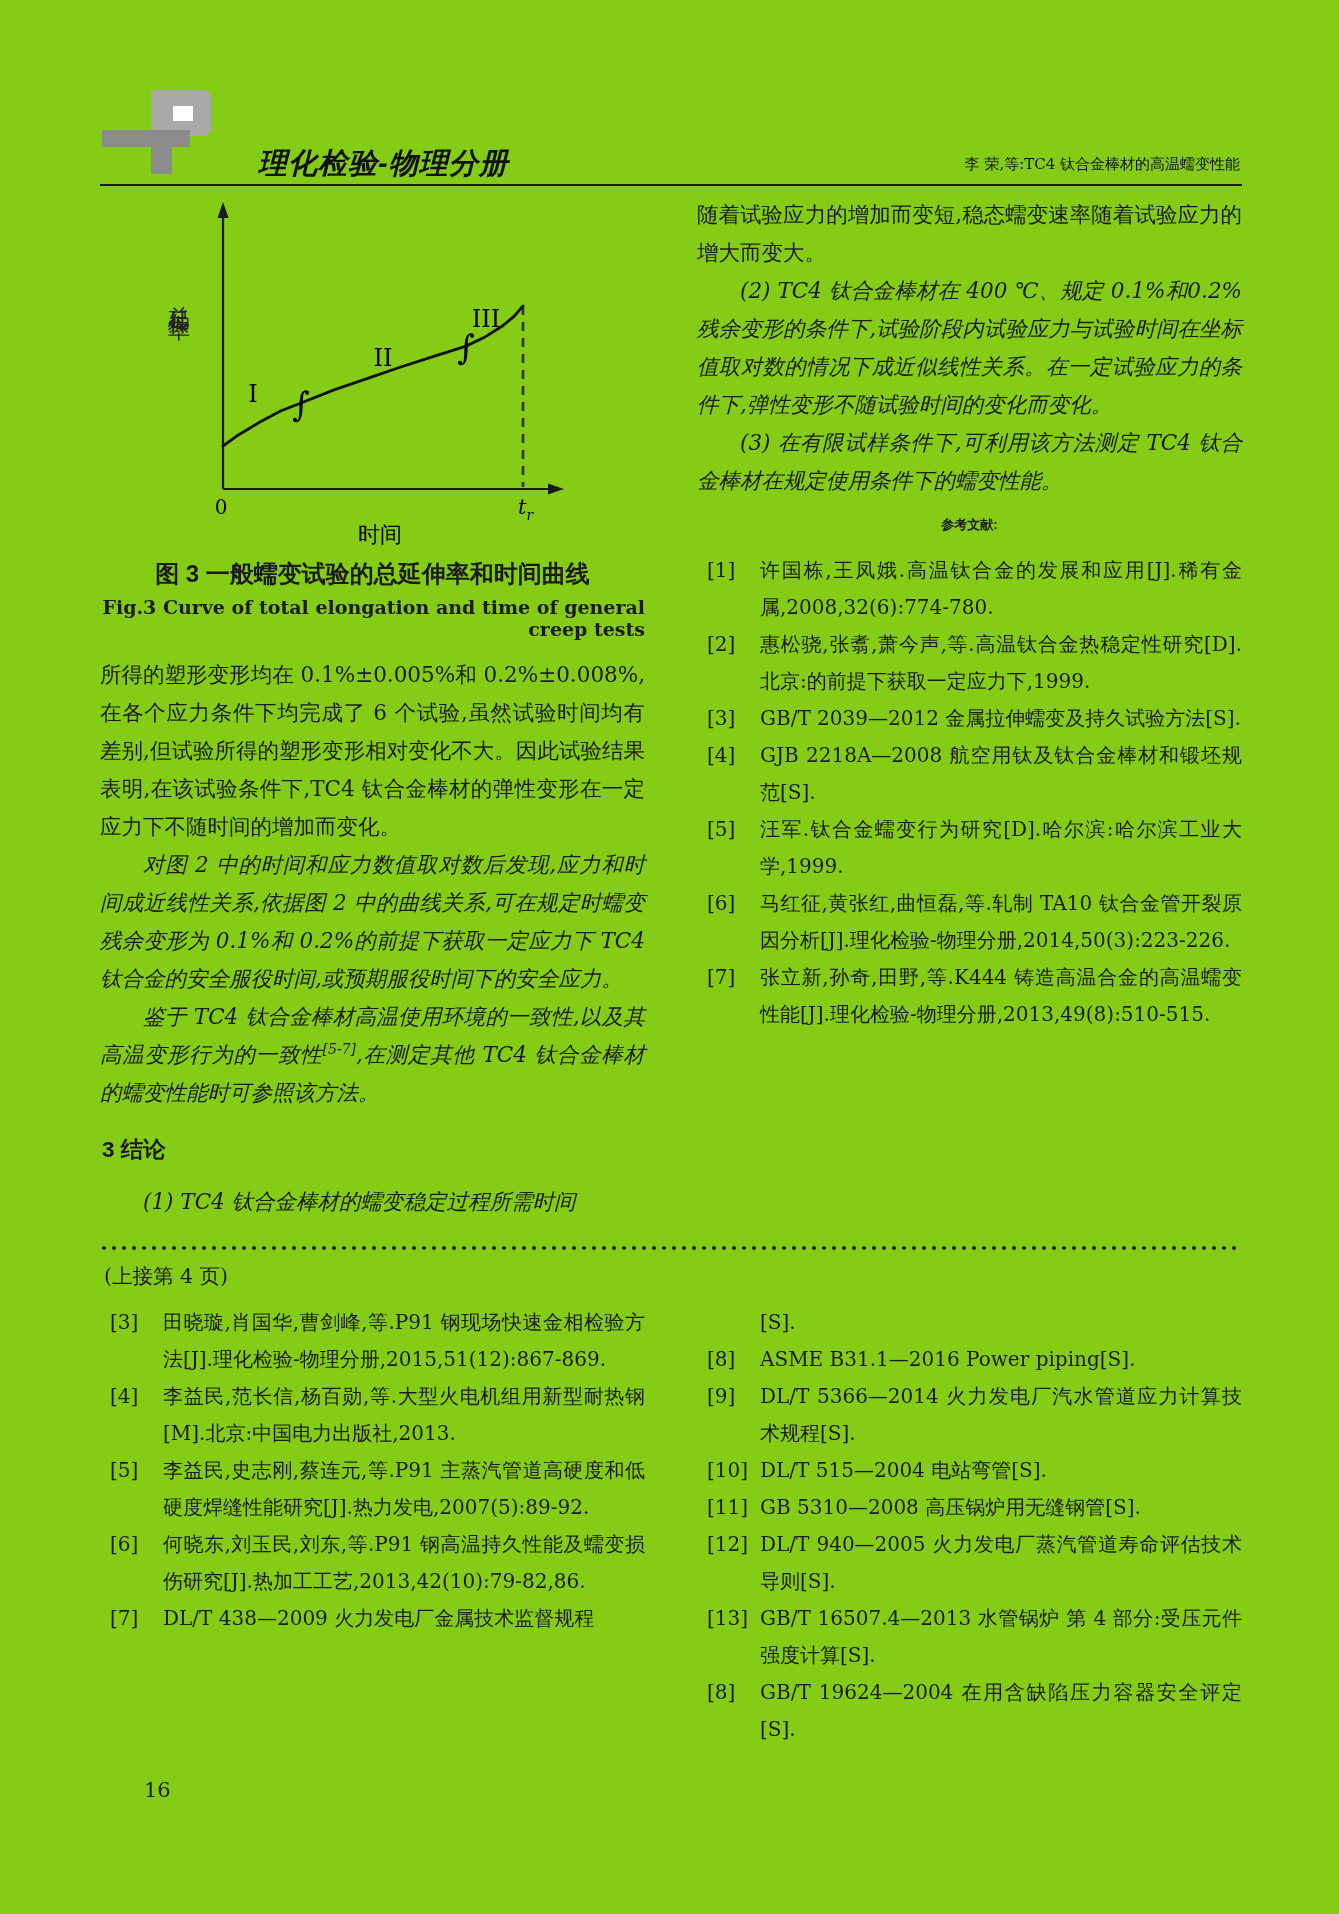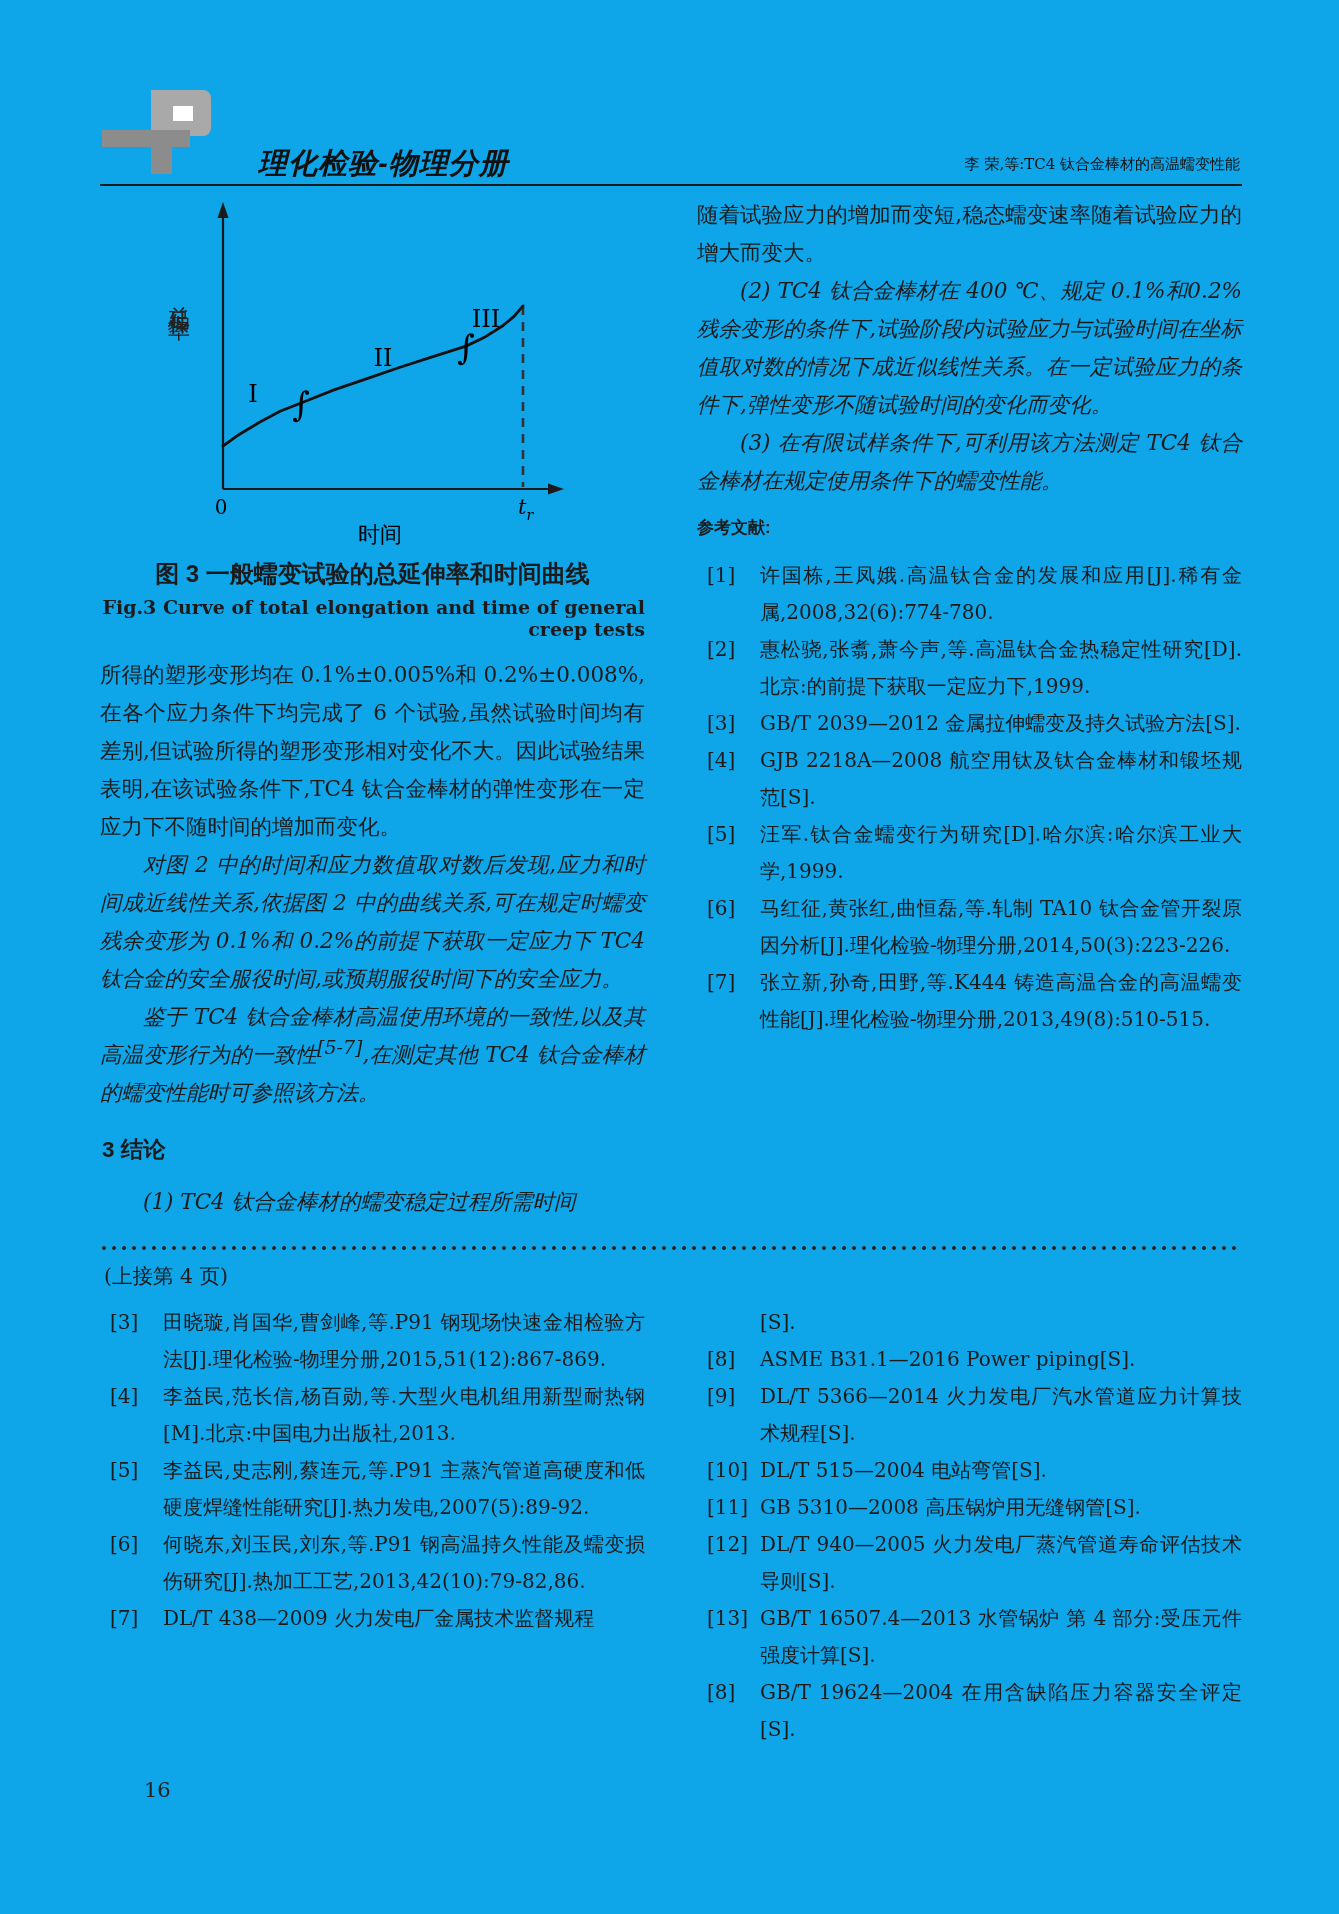--- a/index.html
+++ b/index.html
@@ -1,16 +1,16 @@
 <!DOCTYPE html>
 <html><head>
 <meta charset="utf-8">
 <style>
   html,body{margin:0;padding:0;background:#ffffff;}
-  .page{position:relative;width:1339px;height:1914px;background:#0ea5e9;overflow:hidden;
+  .page{position:relative;width:1339px;height:1914px;background:#84cc16;overflow:hidden;
         color:#1b1b1b;font-family:"DejaVu Serif","Liberation Serif",serif;}
 
   
   .header{position:absolute;left:100px;top:98px;width:1142px;height:86px;border-bottom:2px solid #1c1c1c;}
   .logo{position:absolute;left:-4px;top:-10px;width:150px;height:92px;}
   .journal-name{position:absolute;left:158px;bottom:0px;font-family:"Liberation Sans","DejaVu Sans",sans-serif;
         font-weight:bold;font-style:italic;font-size:29px;letter-spacing:1px;color:#111;}
   .running-title{position:absolute;right:2px;bottom:10px;font-size:15px;color:#111;}
 
   
@@ -21,26 +21,26 @@
   .figure{position:relative;width:460px;margin-left:28px;height:352px;}
   .ylabel{position:absolute;left:36px;top:92px;writing-mode:vertical-rl;text-orientation:upright;
         font-size:22px;letter-spacing:4px;color:#222;}
   .caption-cn{text-align:center;font-family:"Liberation Sans","DejaVu Sans",sans-serif;font-weight:bold;
         font-size:24px;margin:10px 0 6px 0;}
   .caption-en{text-align:right;font-weight:bold;font-size:19px;margin:0 0 16px 0;}
 
   
   .para{font-size:21.5px;line-height:38px;text-align:justify;margin:0;}
   .para.indent{text-indent:2em;font-style:italic;}
-  sup{font-size:19px;line-height:0;}
+  sup{font-size:14px;line-height:0;}
 
   .section-heading{font-family:"Liberation Sans","DejaVu Sans",sans-serif;font-weight:bold;
         font-size:22.5px;margin:22px 0 18px 2px;}
   .refs-heading{font-family:"Liberation Sans","DejaVu Sans",sans-serif;font-weight:bold;
-        font-size:17px;margin:16px 0 18px 0;}
+        font-size:13px;margin:16px 0 18px 0;text-align:center;}
 
   .ref-item{position:relative;padding-left:63px;font-size:20px;line-height:37px;text-align:justify;}
   .ref-label{position:absolute;left:10px;top:0;}
 
   
   .divider{position:absolute;left:100px;top:1244px;width:1142px;height:8px;
         background-image:radial-gradient(circle at 4px 4px,#2a2a2a 1.6px,rgba(0,0,0,0) 2.3px);
         background-size:10px 8px;background-repeat:repeat-x;}
   .continued-note{position:absolute;left:104px;top:1262px;font-size:20.5px;}
   .bottom-left{position:absolute;left:100px;top:1304px;width:545px;}

